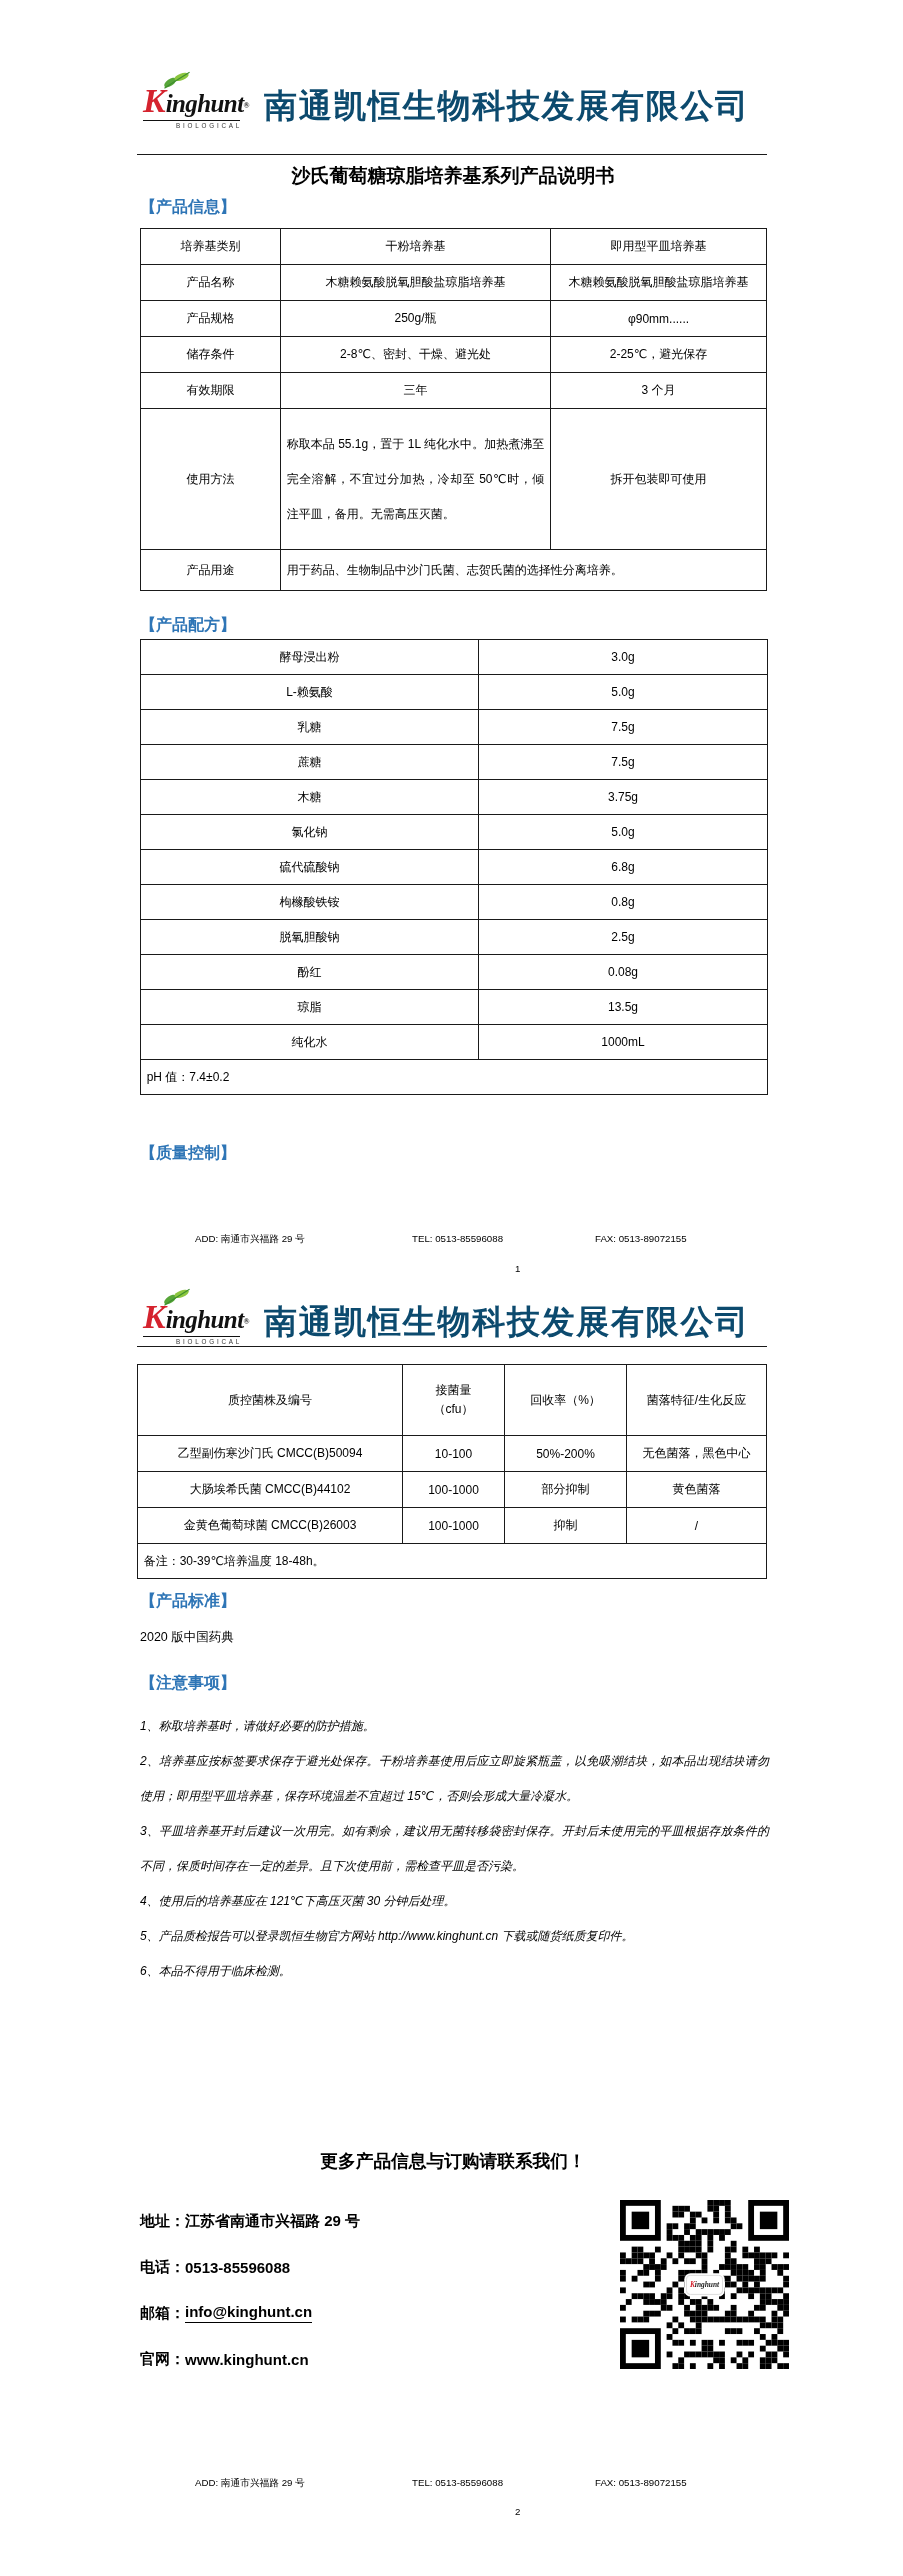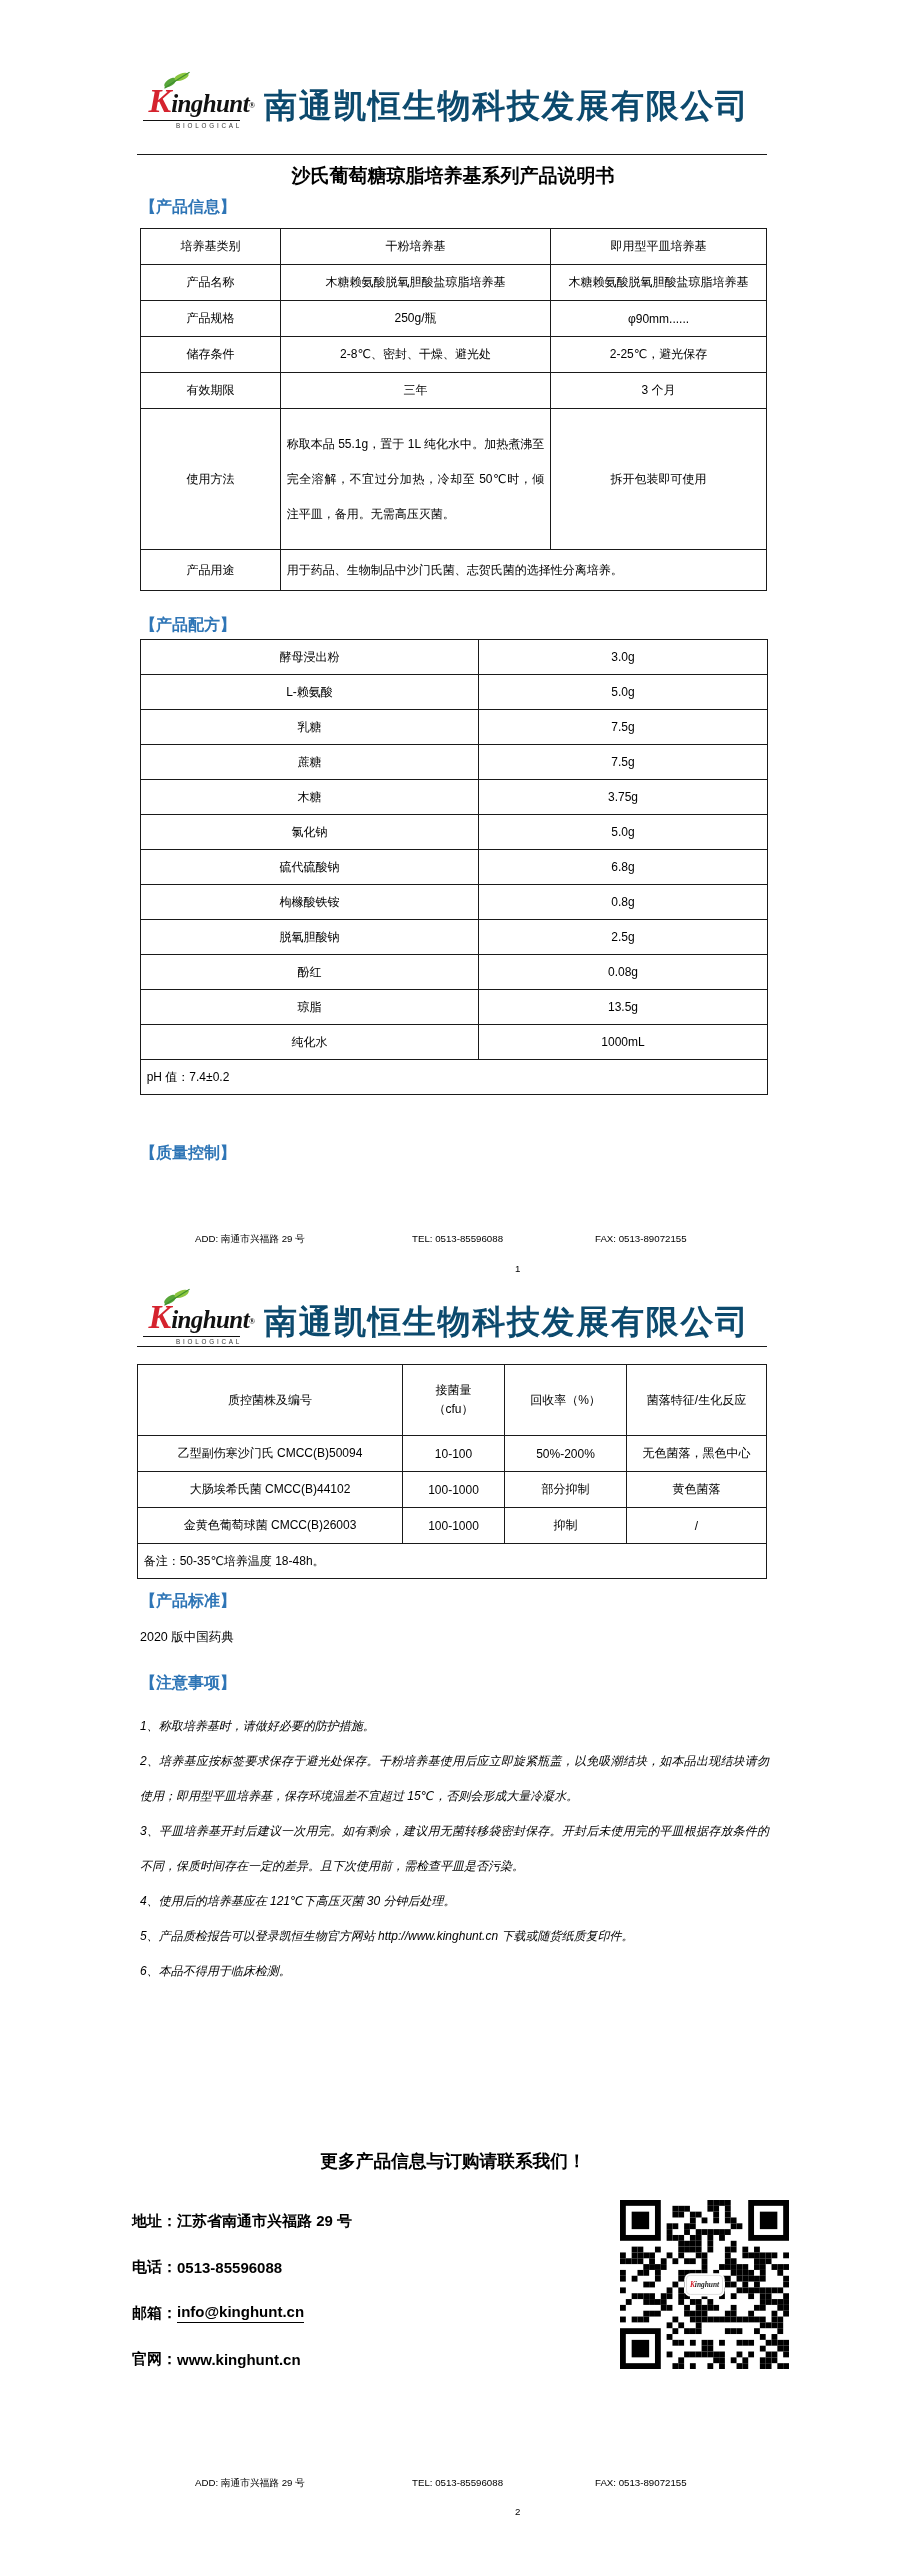--- a/index.html
+++ b/index.html
@@ -6,21 +6,21 @@
   body{font-family:"Liberation Sans","DejaVu Sans",sans-serif;color:#000;}
   .doc{position:relative;width:904px;height:2576px;background:#fff;overflow:hidden;}
   .page{position:absolute;left:0;width:904px;}
   #page1{top:0;height:1290px;}
   #page2{top:1290px;height:1286px;}
 
   
   .hdr{position:absolute;left:143px;display:flex;align-items:center;}
   .logo{position:relative;width:112px;flex:0 0 auto;}
   .logo-leaves{position:absolute;left:19.4px;top:-13.7px;}
-  .logo-word{font-family:"Liberation Serif","DejaVu Serif",serif;font-style:italic;font-weight:bold;line-height:1;white-space:nowrap;text-align:right;}
+  .logo-word{font-family:"Liberation Serif","DejaVu Serif",serif;font-style:italic;font-weight:bold;line-height:1;white-space:nowrap;}
   .logo-k{font-size:34px;color:#D5232E;}
   .logo-rest{font-size:25px;color:#111;letter-spacing:-0.6px;}
   .logo-reg{font-size:8px;vertical-align:super;color:#111;}
   .logo-rule{height:1.1px;background:#111;width:97px;margin-top:1.7px;}
   .logo-sub{font-size:6.3px;letter-spacing:2.8px;color:#333;margin-top:1.1px;padding-left:33px;}
   .company{font-size:33px;font-weight:bold;color:#0c4a6e;letter-spacing:1.7px;margin-left:9px;white-space:nowrap;}
 
   .rule{position:absolute;left:137px;width:630px;height:1.1px;background:#1a1a1a;}
 
   .title{position:absolute;left:140px;width:626px;margin:0;text-align:center;font-size:19px;font-weight:bold;color:#000;}
@@ -38,21 +38,21 @@
   .formula-tbl{left:140px;width:626px;}
   .qc-tbl{left:137px;width:629px;}
   .qc-head{line-height:1.6;}
 
   .std-text{position:absolute;left:140px;margin:0;font-size:12.5px;text-align:center;}
 
   .notes{position:absolute;left:140px;width:629px;font-style:italic;}
   .notes p{margin:0;font-size:12px;line-height:35px;text-align:justify;}
 
   .contact-title{position:absolute;left:140px;width:626px;margin:0;text-align:center;font-size:17.7px;font-weight:bold;}
-  .contact{position:absolute;left:132px;width:467px;}
+  .contact{position:absolute;left:140px;width:467px;}
   .contact .row{height:46px;display:flex;align-items:center;font-size:15px;font-weight:bold;}
   .contact .lbl{flex:0 0 auto;}
   .contact .val{white-space:nowrap;}
   .contact .email{border-bottom:1.7px solid #000;padding-bottom:1.1px;}
 
   .qr{position:absolute;left:620px;width:169px;height:169px;}
   .qr svg{display:block;}
   .qr-label{position:absolute;left:50%;top:50%;transform:translate(-50%,-50%);background:#fff;border:0.6px solid #ddd;border-radius:4.6px;padding:4.6px 3.4px;font-family:"Liberation Serif","DejaVu Serif",serif;font-style:italic;font-weight:bold;font-size:7.4px;color:#D5232E;box-shadow:0 0 0 1.7px #fff;}
 
   .footer{position:absolute;left:0;width:904px;height:17px;font-size:9.7px;color:#000;}
@@ -250,21 +250,21 @@
         <td class="tc">部分抑制</td>
         <td class="tc">黄色菌落</td>
       </tr>
       <tr style="height:36px;">
         <td class="tc">金黄色葡萄球菌 CMCC(B)26003</td>
         <td class="tc">100-1000</td>
         <td class="tc">抑制</td>
         <td class="tc">/</td>
       </tr>
       <tr style="height:35px;">
-        <td class="tl" colspan="4">备注：50-35℃培养温度 18-48h。</td>
+        <td class="tl" colspan="4">备注：30-39℃培养温度 18-48h。</td>
       </tr>
     </tbody>
       </table>
 
     <h2 class="sec" style="top:301px;">【产品标准】</h2>
     <p class="std-text" style="top:339px;">2020 版中国药典</p>
 
     <h2 class="sec" style="top:383px;">【注意事项】</h2>
 
     <div class="notes" style="top:419px;">

